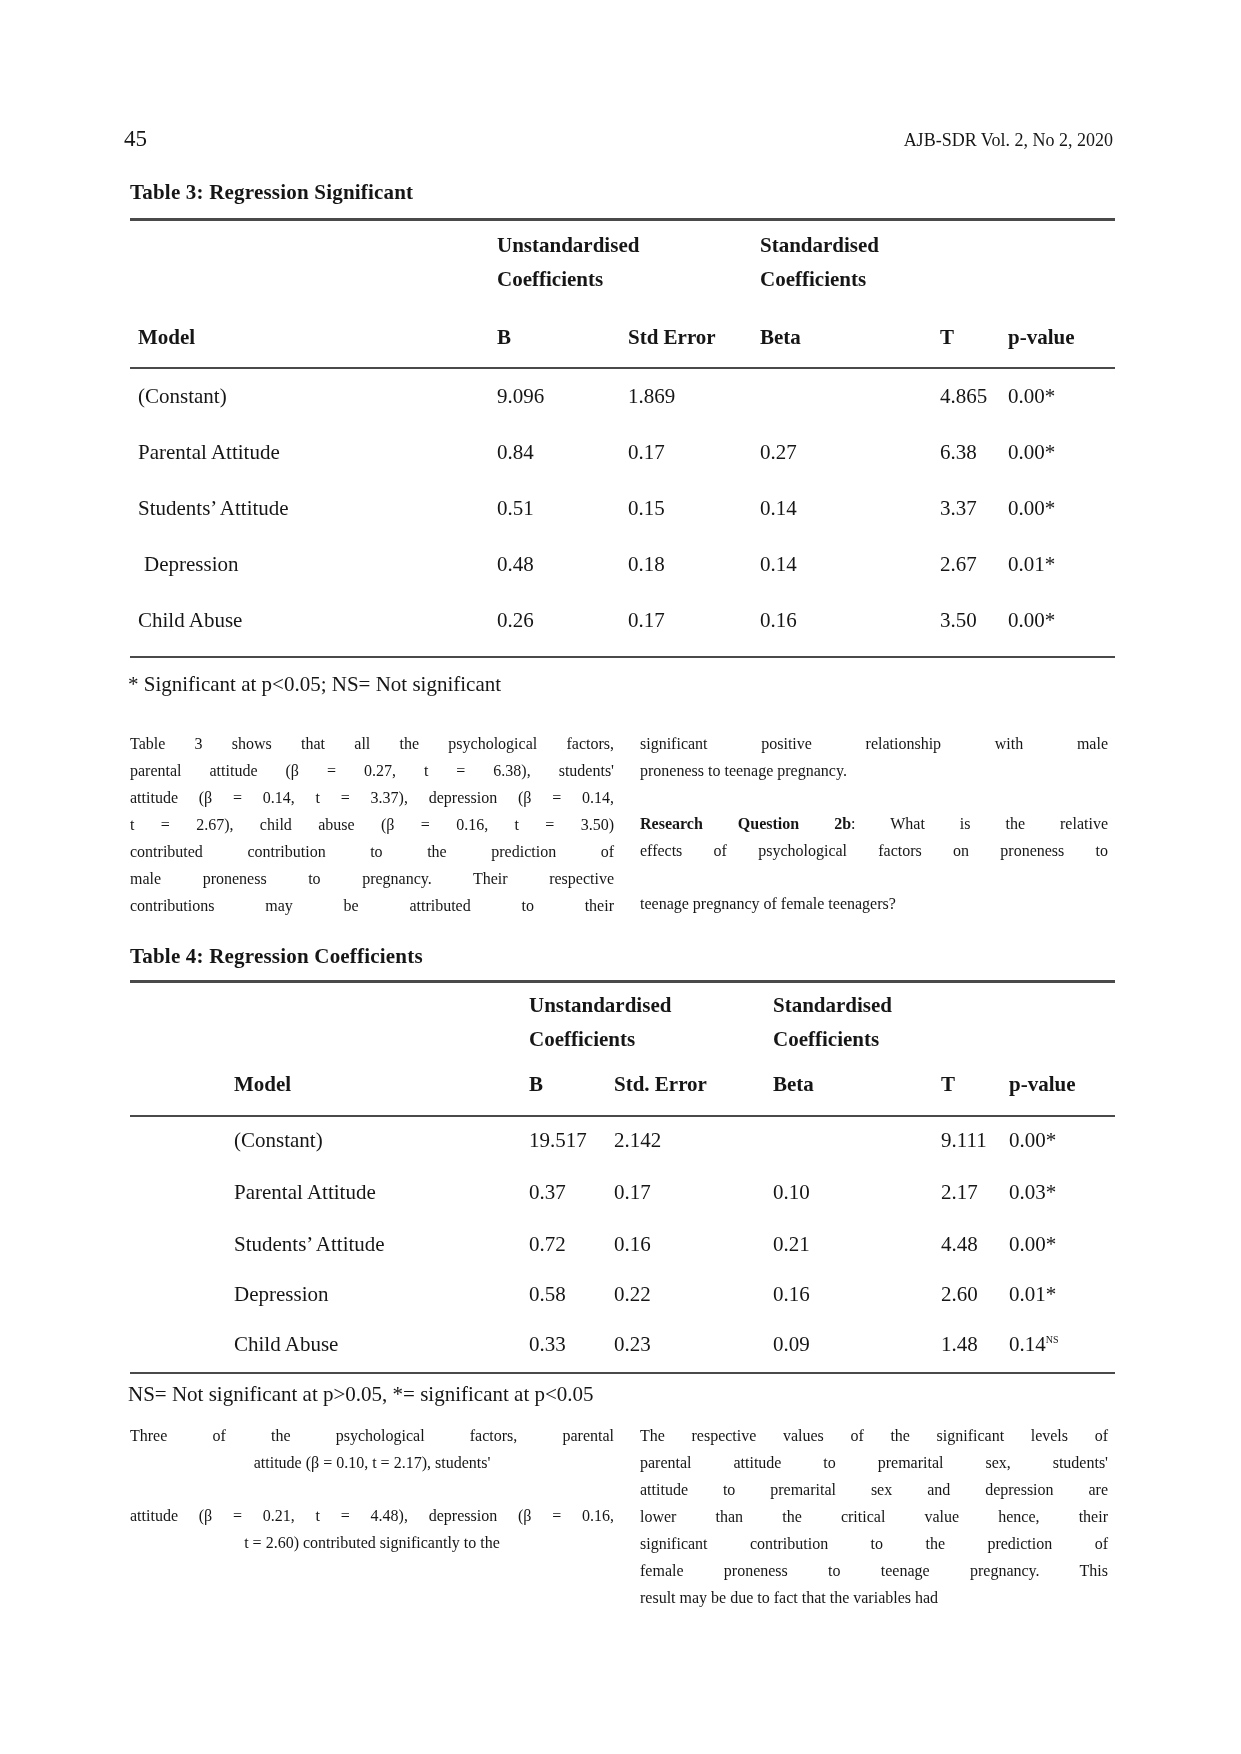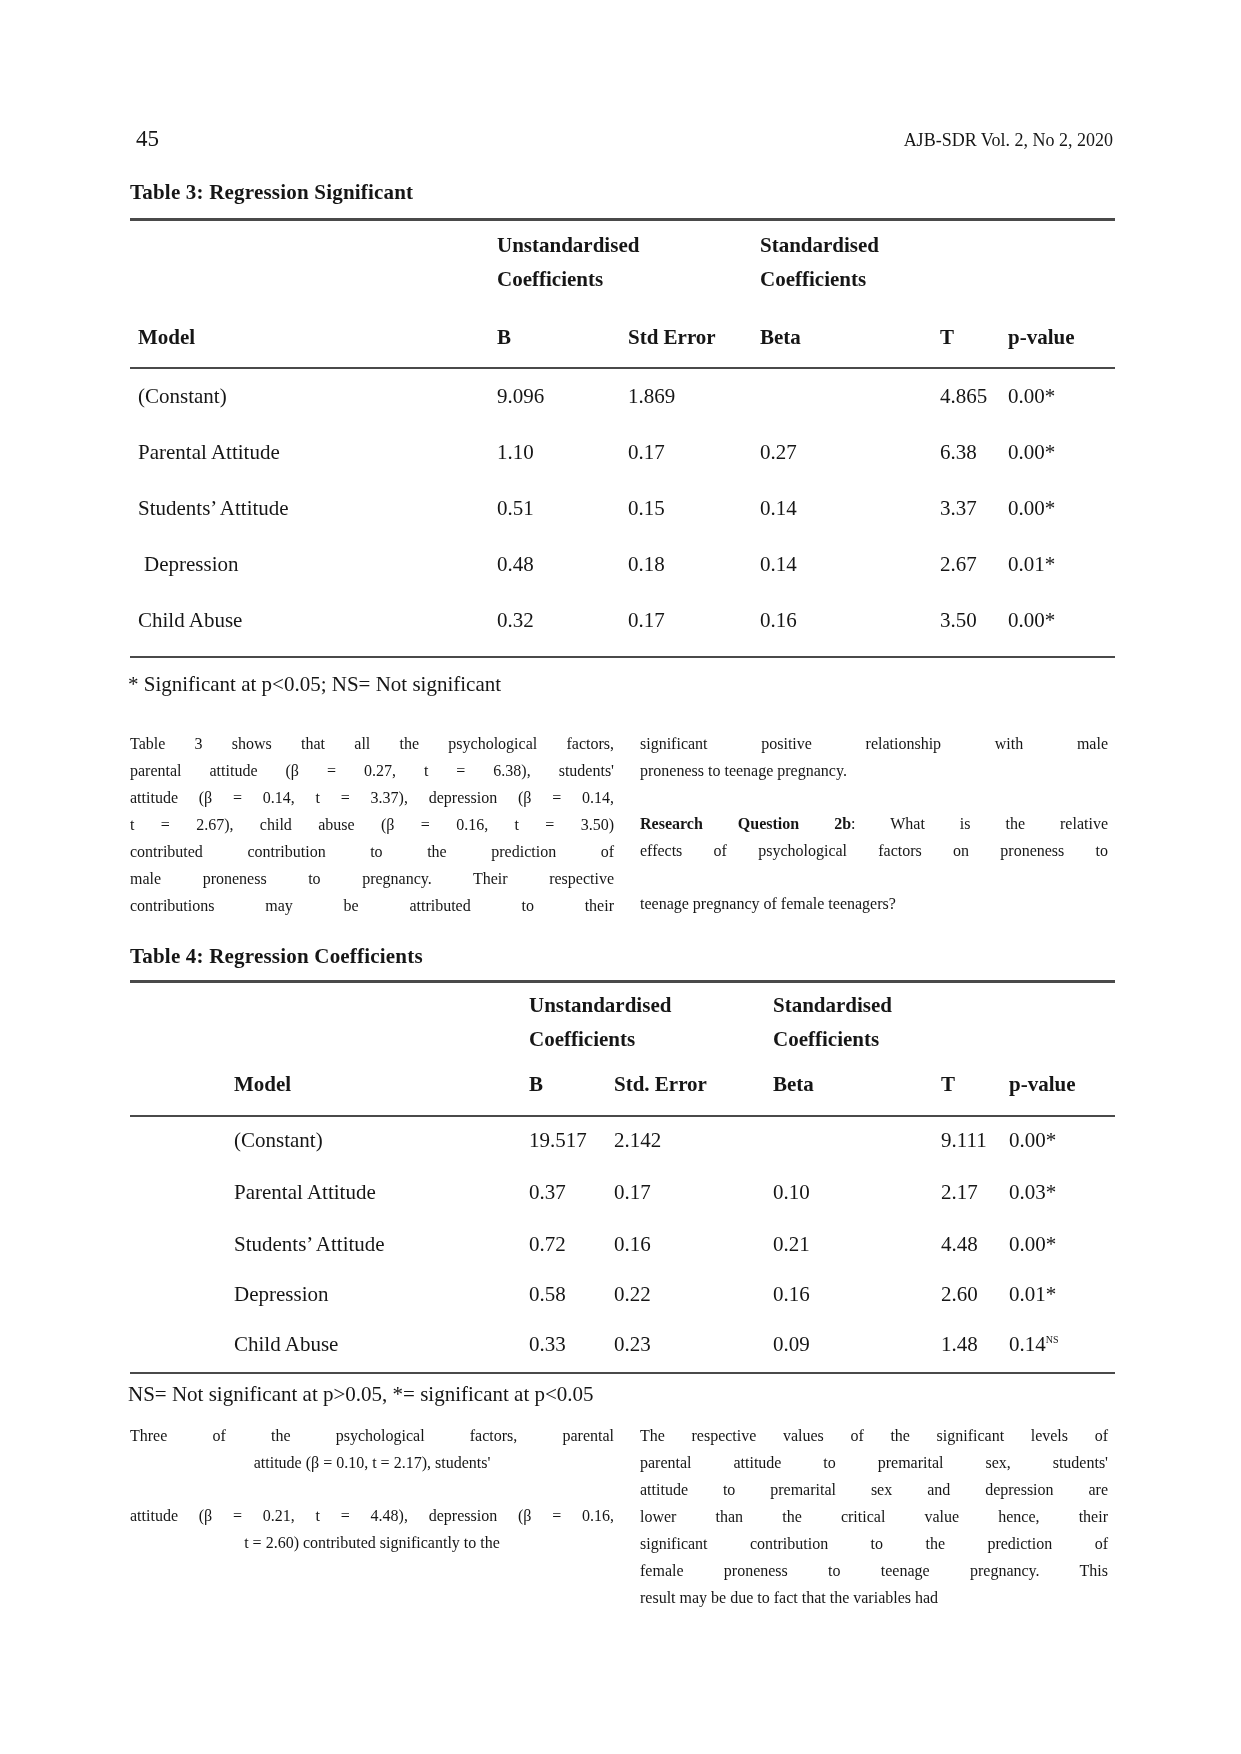--- a/index.html
+++ b/index.html
@@ -6,21 +6,21 @@
   .page{
     position:relative;
     width:1241px;height:1754px;
     background:#ffffff;
     font-family:"Liberation Serif", serif;
     color:#161616;
     overflow:hidden;
   }
   .abs{position:absolute;}
   
-  .pageno{left:136px;top:126px;font-size:23px;}
+  .pageno{left:124px;top:126px;font-size:23px;}
   .journal{top:130px;right:128px;font-size:18px;}
   
   .caption{left:130px;font-size:21px;font-weight:bold;letter-spacing:.2px;}
   
   .tbl{left:130px;width:985px;}
   .rule{position:absolute;left:0;width:985px;background:#4a4a4a;}
   .rule.thick{height:3px;}
   .rule.thin{height:2px;}
   .trow{position:absolute;left:0;width:985px;display:grid;font-size:21px;}
   .t3cols{grid-template-columns:367px 131px 132px 180px 68px 107px;}
@@ -79,21 +79,21 @@
     <div class="trow t3cols" style="top:166px;">
       <div class="m3">(Constant)</div>
       <div>9.096</div>
       <div>1.869</div>
       <div></div>
       <div>4.865</div>
       <div>0.00*</div>
     </div>
     <div class="trow t3cols" style="top:222px;">
       <div class="m3">Parental Attitude</div>
-      <div>1.10</div>
+      <div>0.84</div>
       <div>0.17</div>
       <div>0.27</div>
       <div>6.38</div>
       <div>0.00*</div>
     </div>
     <div class="trow t3cols" style="top:278px;">
       <div class="m3">Students’ Attitude</div>
       <div>0.51</div>
       <div>0.15</div>
       <div>0.14</div>
@@ -103,21 +103,21 @@
     <div class="trow t3cols" style="top:334px;">
       <div class="m3" style="padding-left:14px;">Depression</div>
       <div>0.48</div>
       <div>0.18</div>
       <div>0.14</div>
       <div>2.67</div>
       <div>0.01*</div>
     </div>
     <div class="trow t3cols" style="top:390px;">
       <div class="m3">Child Abuse</div>
-      <div>0.32</div>
+      <div>0.26</div>
       <div>0.17</div>
       <div>0.16</div>
       <div>3.50</div>
       <div>0.00*</div>
     </div>
 
     <div class="rule thin" style="top:438px;"></div>
   </div>
 
   <div class="abs footnote" style="top:672px;">* Significant at p&lt;0.05; NS= Not significant</div>

